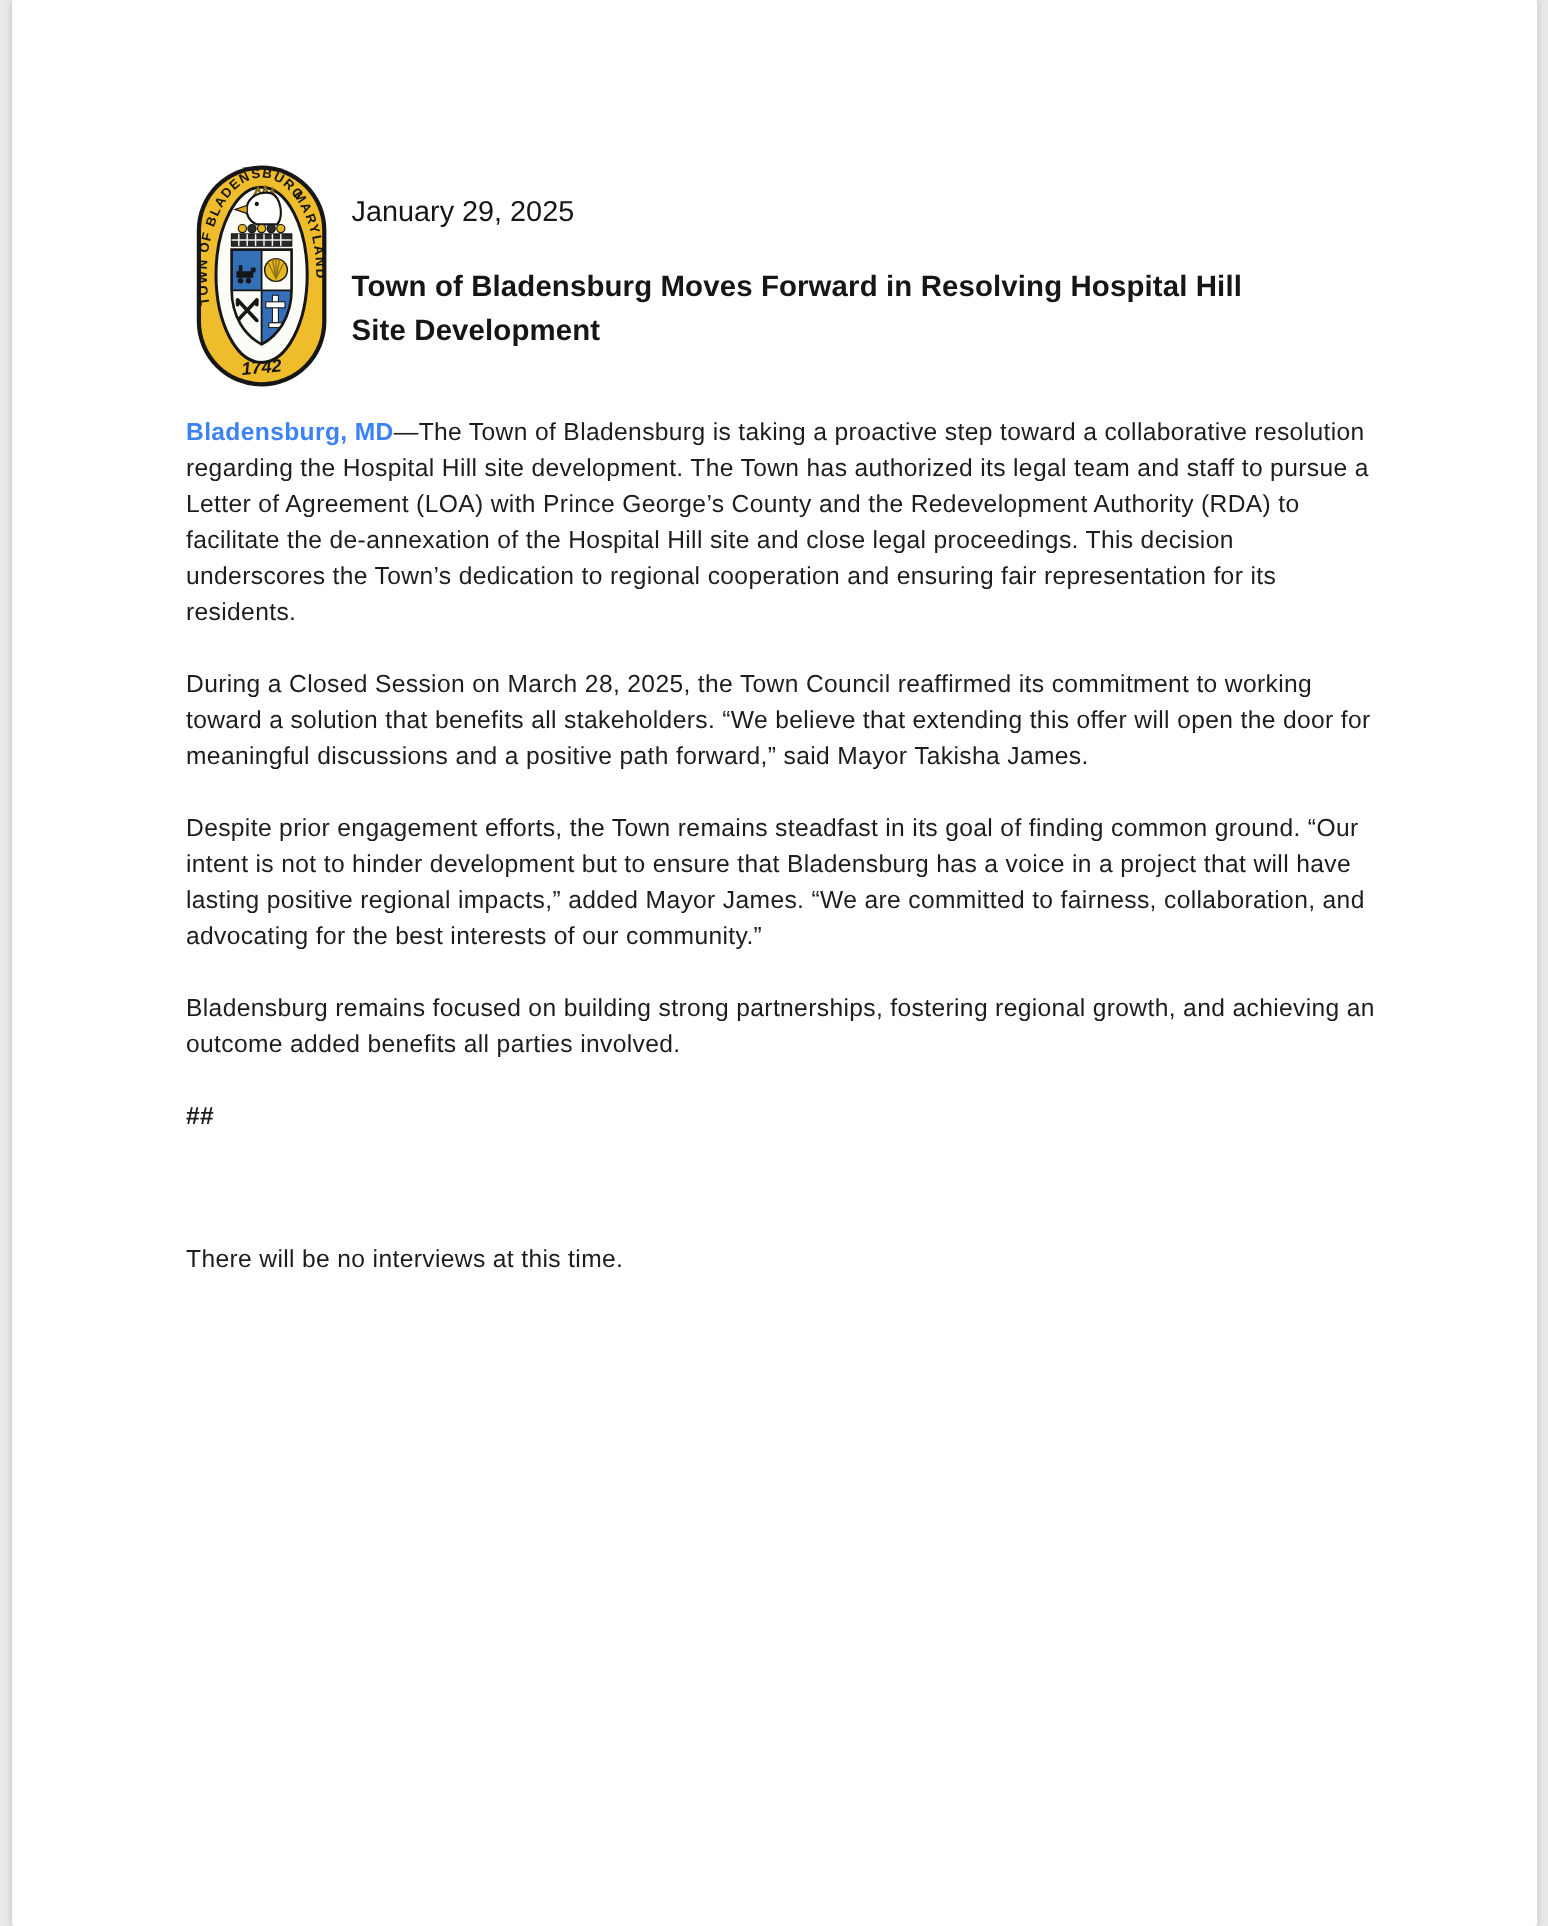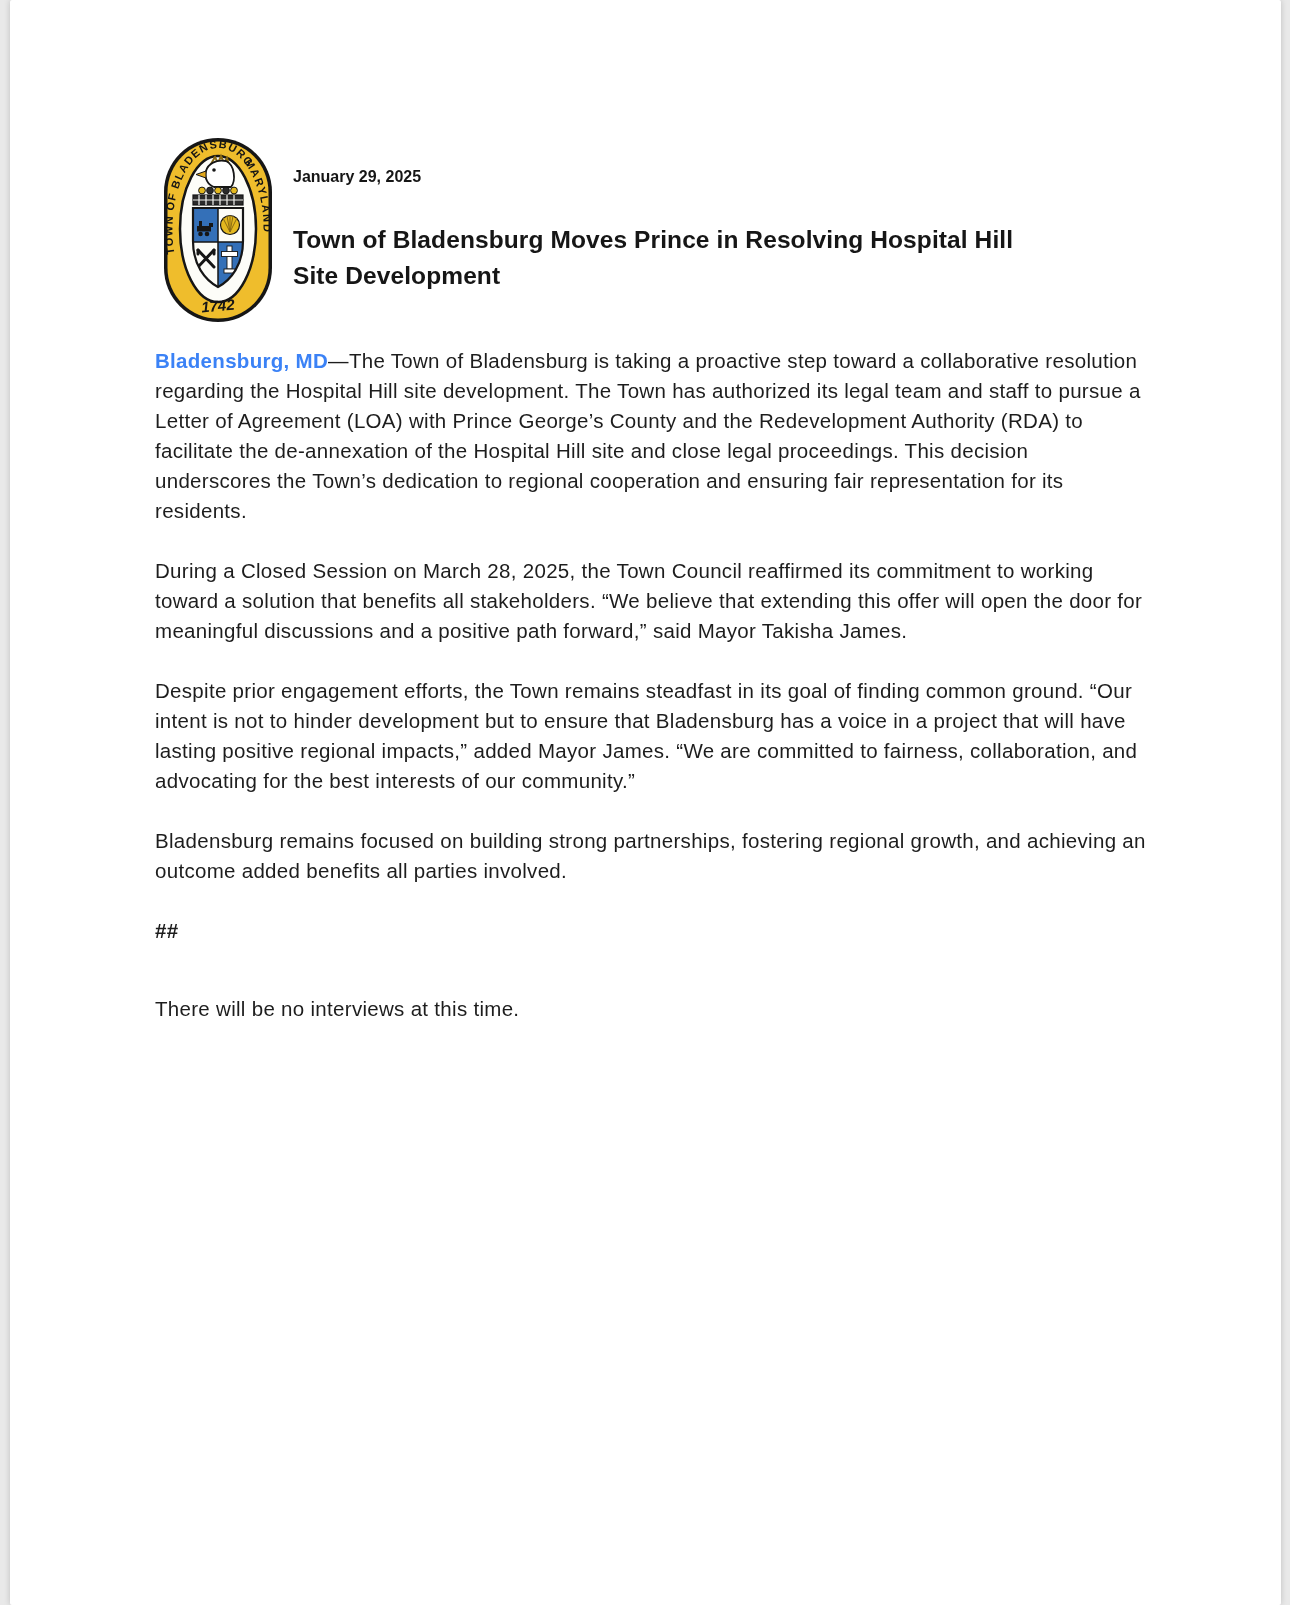--- a/index.html
+++ b/index.html
@@ -24,37 +24,37 @@
   }
   .masthead {
     position: absolute; left: 283px; top: 130px; width: 870px;
     color: #161616;
   }
   .kicker {
     font-size: 25px; font-weight: 700; line-height: 34px;
     letter-spacing: 0.2px; white-space: nowrap;
   }
   .date {
-    font-size: 16px; font-weight: 700; line-height: 34px;
+    font-size: 24px; font-weight: 400; line-height: 34px;
     margin-top: 30px; white-space: nowrap;
   }
   .title {
     font-size: 24.5px; font-weight: 700; line-height: 36px;
     margin-top: 28px; letter-spacing: 0.1px;
   }
   .title span { display: block; }
   .body-copy {
     position: absolute; left: 145px; top: 346px; width: 994px;
     font-size: 20.5px; line-height: 30px; letter-spacing: 0.3px;
     color: #1d1d1d;
   }
   .body-copy p { margin: 30px 0 0 0; }
   .body-copy p.first { margin-top: 0; }
   .body-copy p.end-mark { font-weight: 700; }
-  .body-copy p.note { margin-top: 48px; }
+  .body-copy p.note { margin-top: 89px; }
   .lead-bold { font-weight: 700; color: #3b82f6; }
 </style>
 </head>
 <body>
 
 <div class="page">
 
   <svg class="logo" viewBox="0 0 110 186" aria-hidden="true">
 
     <rect x="1" y="1" width="108" height="184" rx="54" fill="#161616"></rect>
@@ -143,21 +143,21 @@
       <line x1="55" y1="71" x2="55" y2="150" stroke="#161616" stroke-width="1.5"></line>
       <line x1="30" y1="105" x2="80" y2="105" stroke="#161616" stroke-width="1.5"></line>
     </g>
 
     <text x="55" y="174" text-anchor="middle" font-size="15" font-weight="bold" font-style="italic" fill="#161616" transform="rotate(-5 55 170)">1742</text>
   </svg>
 
   <div class="masthead">
     <div class="date">January 29, 2025</div>
     <div class="title">
-      <span>Town of Bladensburg Moves Prince in Resolving Hospital Hill</span>
+      <span>Town of Bladensburg Moves Forward in Resolving Hospital Hill</span>
       <span>Site Development</span>
     </div>
   </div>
 
   <div class="body-copy">
     <p class="first"><span class="lead-bold">Bladensburg, MD</span><span>—The Town of Bladensburg is taking a proactive step toward a collaborative resolution regarding the Hospital Hill site development. The Town has authorized its legal team and staff to pursue a Letter of Agreement (LOA) with Prince George’s County and the Redevelopment Authority (RDA) to facilitate the de-annexation of the Hospital Hill site and close legal proceedings. This decision underscores the Town’s dedication to regional cooperation and ensuring fair representation for its residents.</span></p>
     <p>During a Closed Session on March 28, 2025, the Town Council reaffirmed its commitment to working toward a solution that benefits all stakeholders. “We believe that extending this offer will open the door for meaningful discussions and a positive path forward,” said Mayor Takisha James.</p>
     <p>Despite prior engagement efforts, the Town remains steadfast in its goal of finding common ground. “Our intent is not to hinder development but to ensure that Bladensburg has a voice in a project that will have lasting positive regional impacts,” added Mayor James. “We are committed to fairness, collaboration, and advocating for the best interests of our community.”</p>
     <p>Bladensburg remains focused on building strong partnerships, fostering regional growth, and achieving an outcome added benefits all parties involved.</p>
     <p class="end-mark">##</p>

